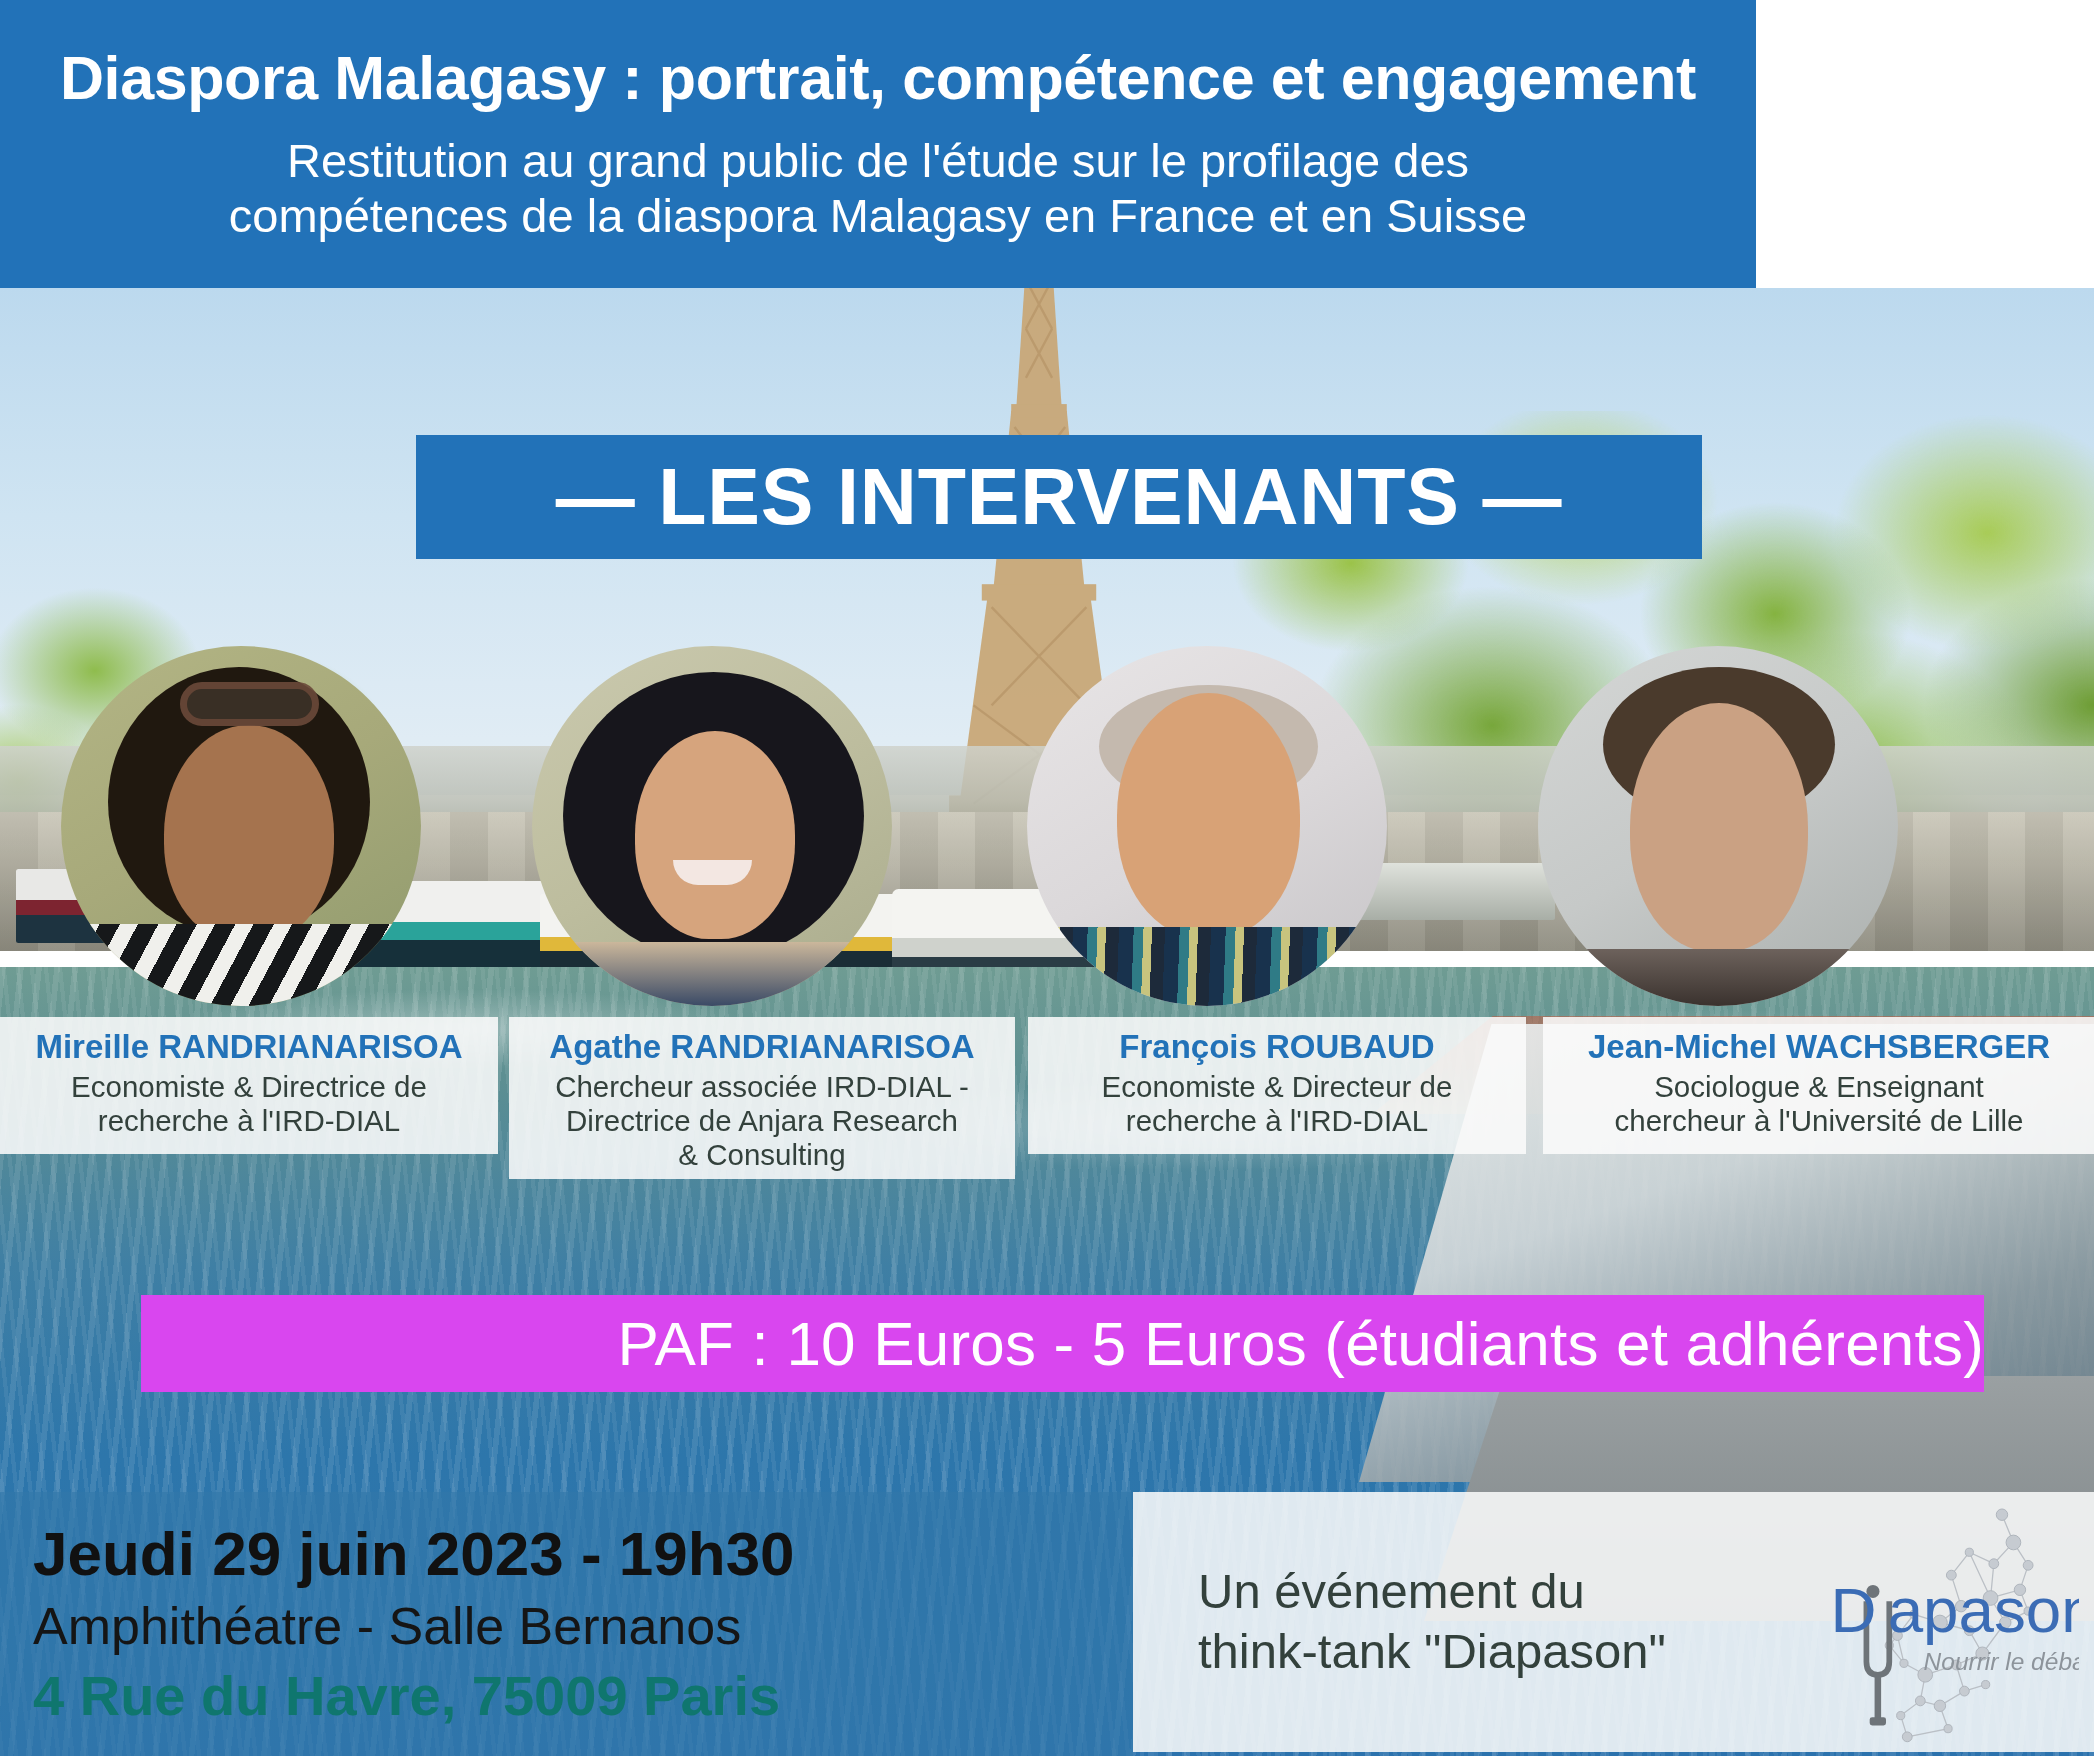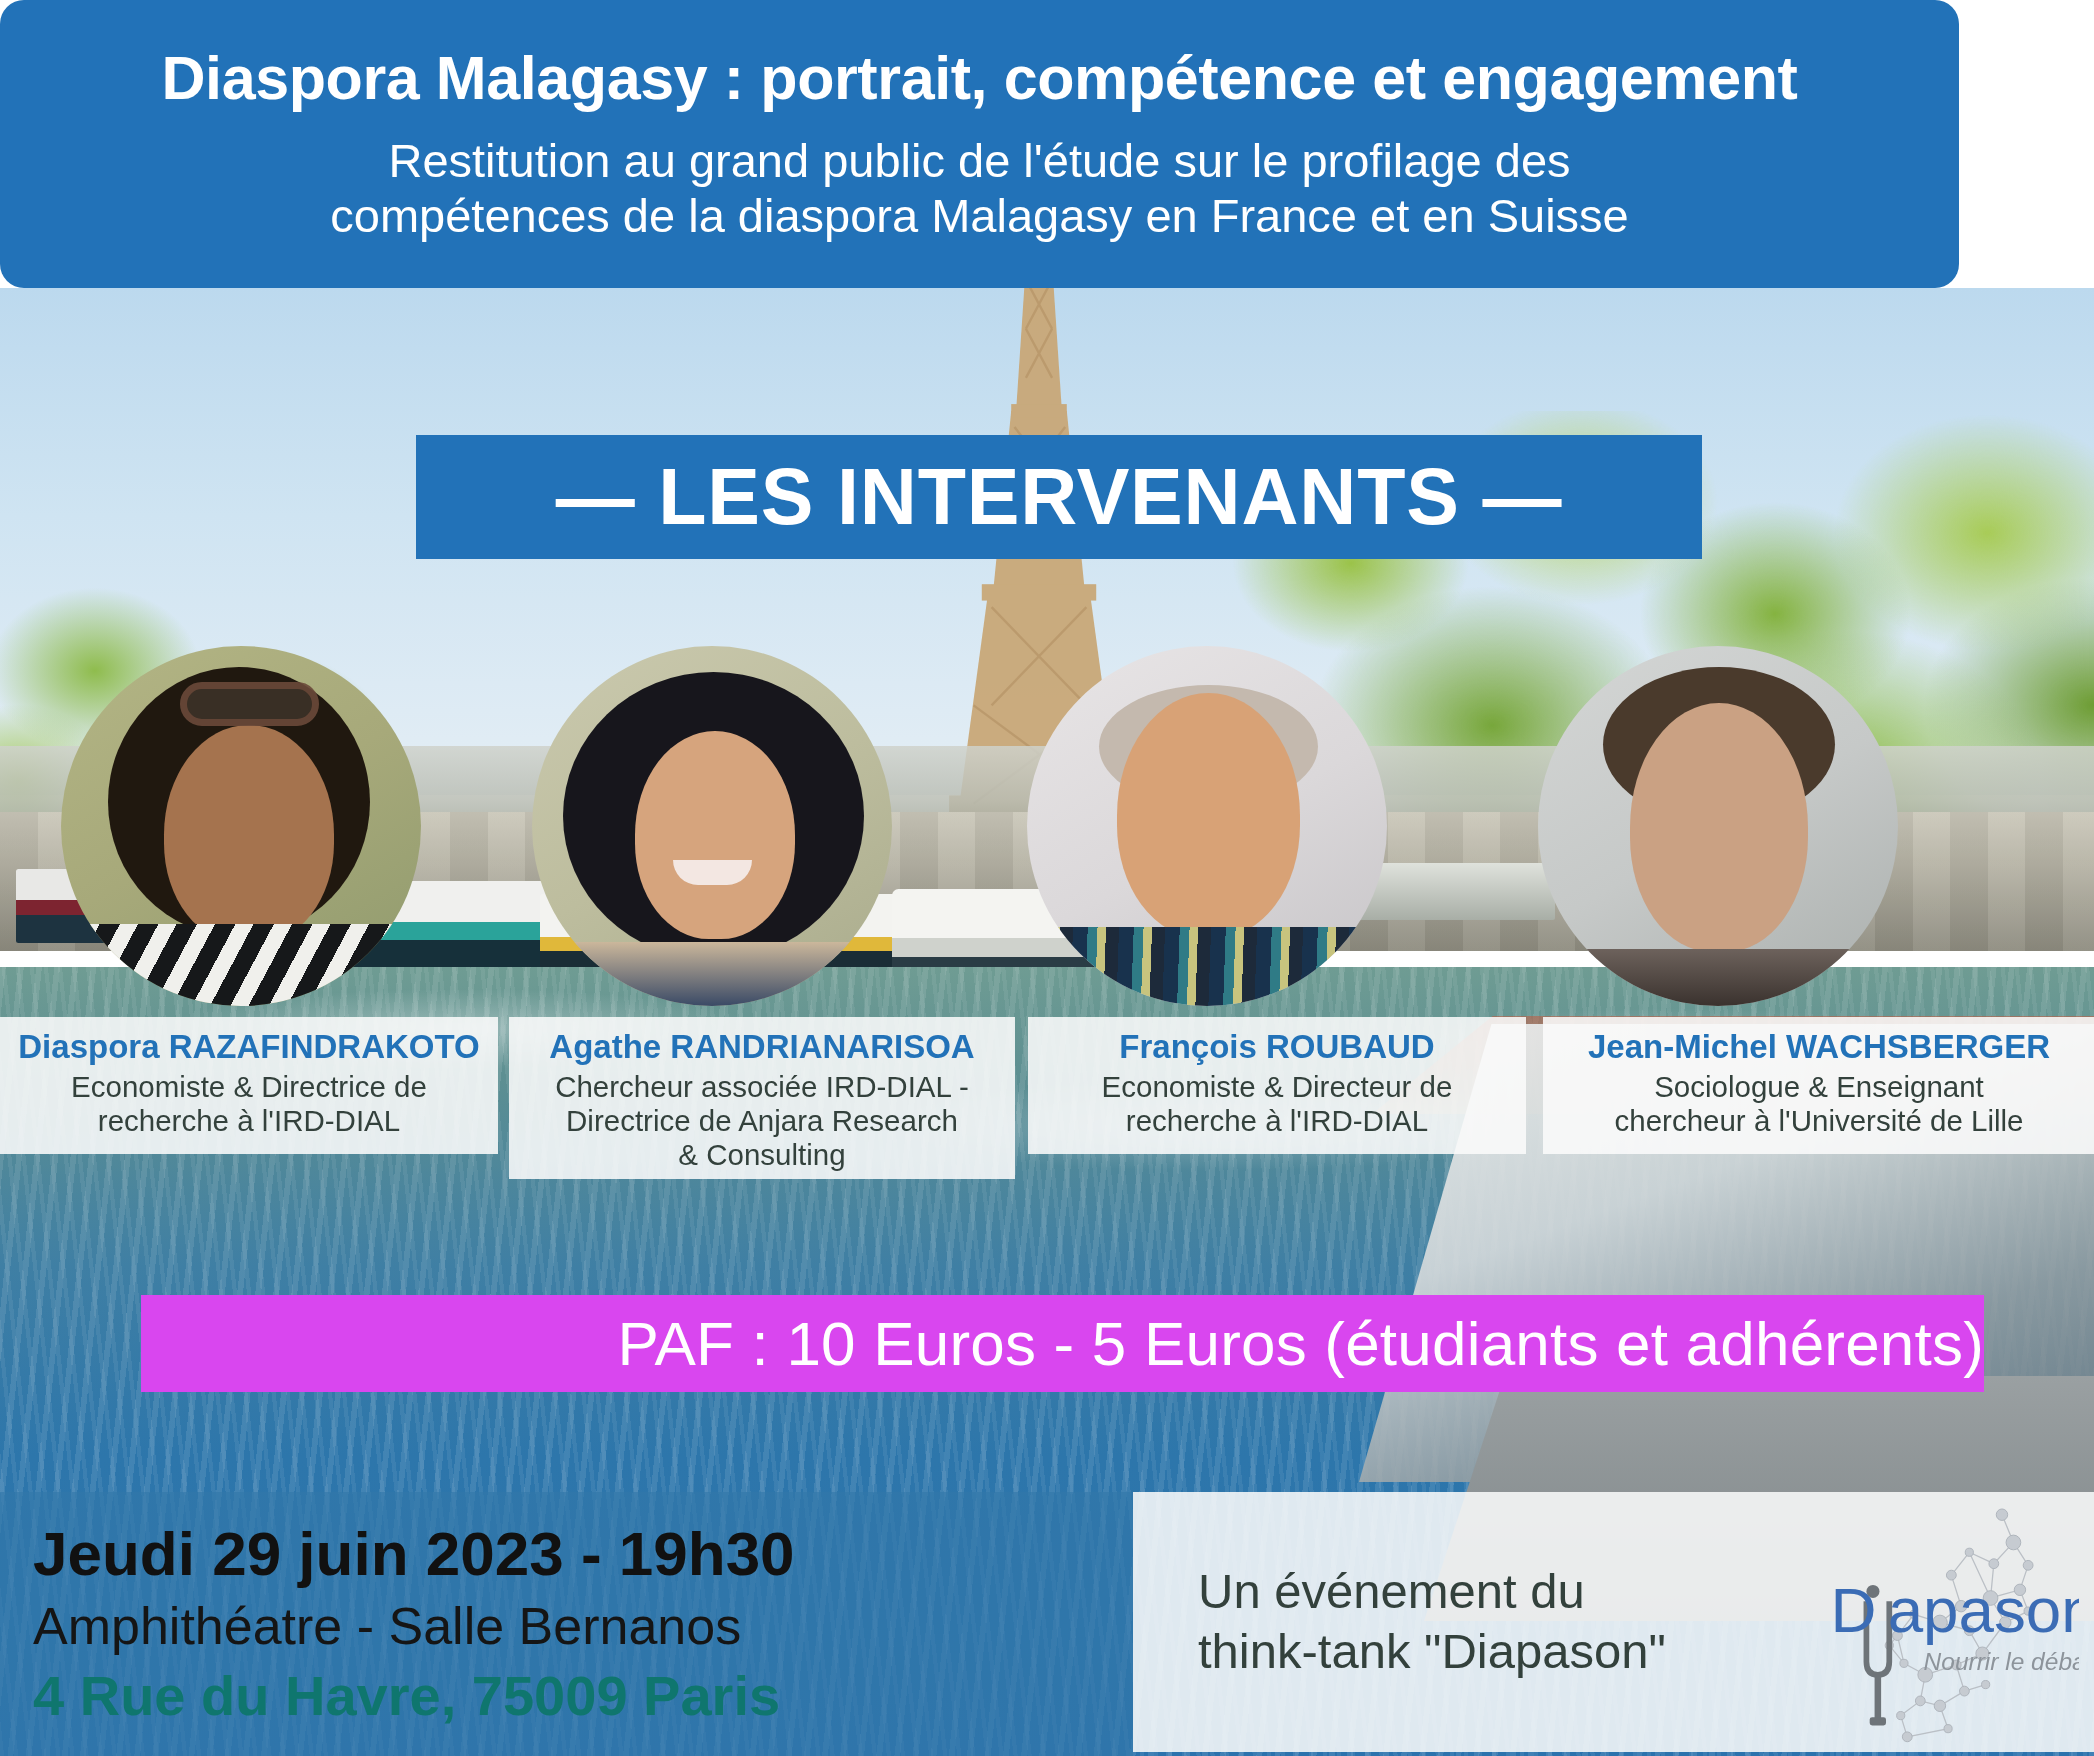--- a/index.html
+++ b/index.html
@@ -88,23 +88,23 @@
     clip-path:polygon(20% 0, 100% 0, 100% 100%, 4% 100%);
   }
   .road-right {
     position:absolute; right:0; top:1088px; width:671px; height:245px;
     background:linear-gradient(to bottom,#9aa0a2,#7e8587);
     clip-path:polygon(12% 0, 100% 0, 100% 100%, 0 100%);
   }
 
   
   .header-band {
-    position:absolute; left:0; top:0; width:1959px; height:288px;
+    position:absolute; left:0; top:0; width:1756px; height:288px;
     background:#2272b8;
-    display:flex; flex-direction:column; align-items:center; justify-content:center;border-radius:24px;
+    display:flex; flex-direction:column; align-items:center; justify-content:center;
   }
   .header-title {
     color:#fff; font-weight:bold; font-size:61px; letter-spacing:-0.4px;
     text-align:center; line-height:1.1; white-space:nowrap;
   }
   .header-sub {
     color:#fff; font-size:47px; text-align:center; line-height:1.18;
     margin-top:21px; font-weight:400; max-width:1907px;
   }
 
@@ -262,21 +262,21 @@
       <div class="bg" style="background:linear-gradient(150deg,#d4d6d5 0%,#c6c9c8 50%,#a9aeac 100%);"></div>
       <div class="hair" style="left:65px;  top:21px;  width:232px; height:155px; background:#4a3a2c;"></div>
       <div class="face" style="left:92px; top:57px;  width:178px; height:249px; background:#caa183;"></div>
       <div class="body" style="height:57px; background:linear-gradient(to bottom,#6d625c,#3a322e);"></div>
     </div>
   </div>
 
   <div class="cards">
 
     <div class="card" style="left:0px; width:498px; height:137px;">
-      <div class="card-name">Diaspora RAZAFINDRAKOTO</div>
+      <div class="card-name">Mireille RANDRIANARISOA</div>
       <div class="card-role">
         <div>Economiste &amp; Directrice de</div>
         <div>recherche à l'IRD-DIAL</div>
       </div>
     </div>
 
     <div class="card" style="left:509px; width:506px; height:162px;">
       <div class="card-name">Agathe RANDRIANARISOA</div>
       <div class="card-role">
         <div>Chercheur associée IRD-DIAL -</div>

